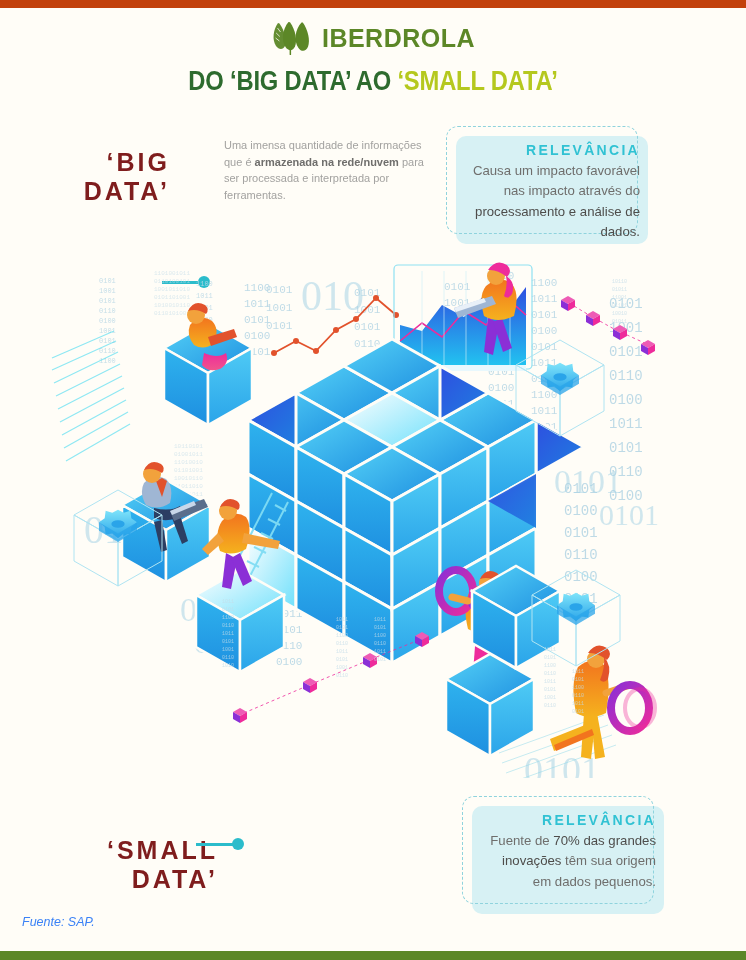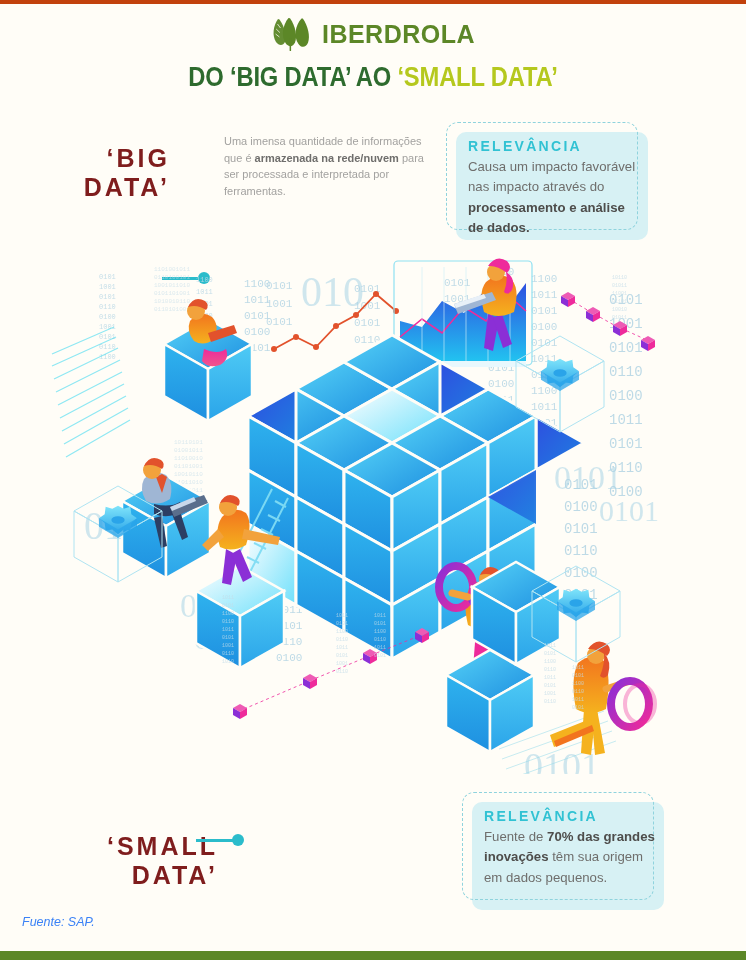--- a/index.html
+++ b/index.html
@@ -6,21 +6,21 @@
   html, body {
     width: 746px; height: 960px;
     font-family: "Liberation Sans", sans-serif;
     background: #FFFDF8;
     overflow: hidden;
   }
   .page {
     position: relative;
     width: 746px; height: 960px;
     background: #FFFDF7;
-    border-top: 4px solid #c2410c;
+    border-top: 8px solid #c2410c;
     border-bottom: 9px solid #5C8727;
   }
 
   
   .brand {
     position: absolute; top: 10px; left: 0; right: 0;
     display: flex; align-items: center; justify-content: center; gap: 9px;
     height: 40px;
   }
   .brand-mark { width: 42px; height: 36px; display: block; }
@@ -79,29 +79,30 @@
   .card .dash {
     position: absolute; left: 0; top: 0;
     width: 192px; height: 108px;
     border: 1.4px dashed #8FD3DD;
     border-radius: 12px;
     background: transparent;
   }
   .card .inner {
     position: absolute; left: 22px; top: 16px;
     width: 172px;
+    text-align: right;
   }
   .card-title {
     color: #31C2D3; font-size: 14px; font-weight: 700;
     letter-spacing: 2.3px; margin-bottom: 3px;
   }
   .card-body {
     font-size: 13.2px; line-height: 1.55; color: #6F6E6C;
   }
-  .card-body b { font-weight: 700; color: #4E4D4B; }
+  .card-body b { font-weight: 400; color: #4E4D4B; }
 
   
   .illus {
     position: absolute; left: 0; top: 245px;
     width: 746px; height: 525px;
     overflow: hidden;
     padding-left: 44px;
   }
   .illus svg { display: block; }
 

